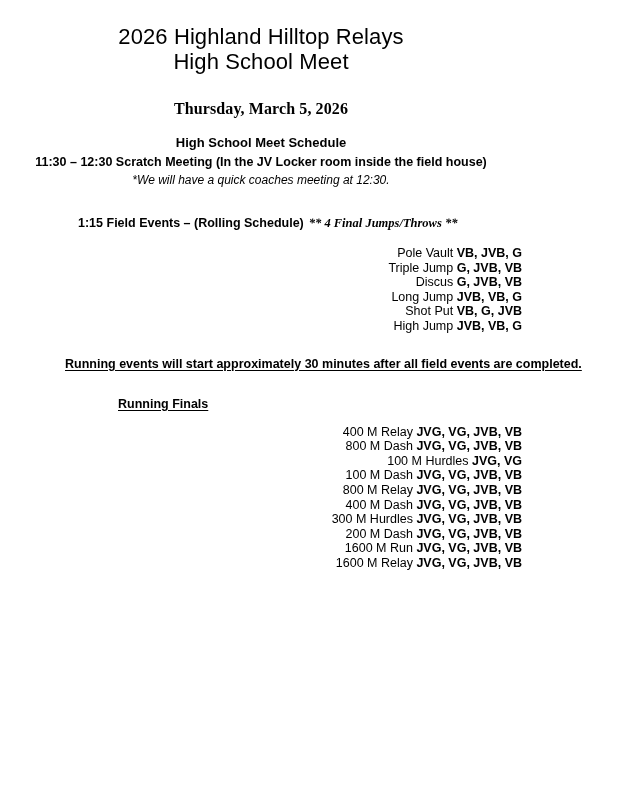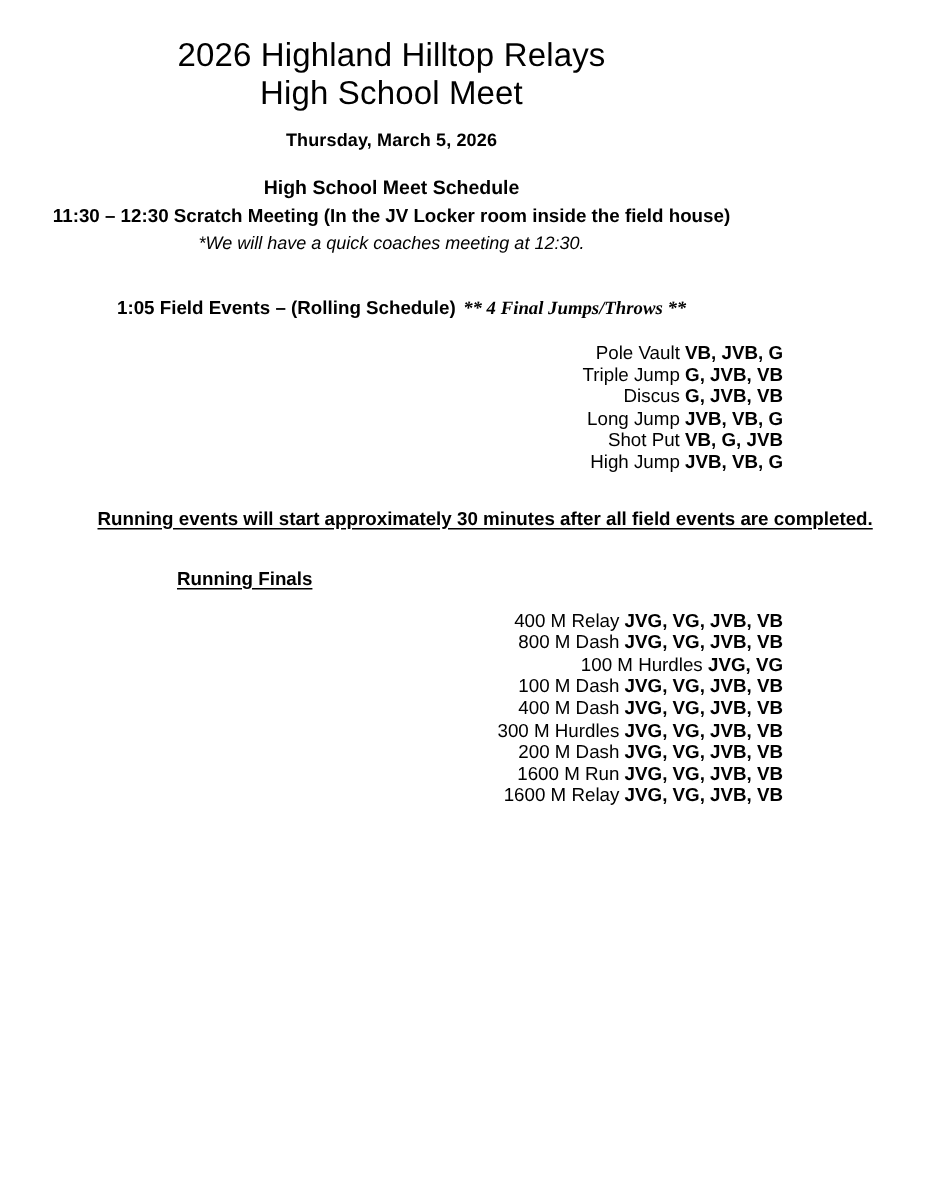--- a/index.html
+++ b/index.html
@@ -27,24 +27,25 @@
     padding-top: 24px;
     text-align: center;
   }
   .title-line {
     font-size: 22px;
     font-weight: 400;
     line-height: 25px;
     letter-spacing: 0.1px;
   }
   .date-line {
-    font-size: 12px;
+    font-size: 16px;
     font-weight: 700;
-    margin-top: 12px;
+    margin-top: 26px;
     letter-spacing: 0.1px;
+    font-family: Liberation Serif, serif;
   }
 
   
   .sched-header {
     text-align: center;
     margin-top: 17px;
   }
   .sched-header .heading {
     font-size: 13px;
     font-weight: 700;
@@ -138,41 +139,42 @@
   </div>
 
   <div class="sched-header">
     <div class="heading">High School Meet Schedule</div>
     <div class="scratch">11:30 – 12:30 Scratch Meeting (In the JV Locker room inside the field house)</div>
     <div class="note">*We will have a quick coaches meeting at 12:30.</div>
   </div>
 
 
   <div class="time-row row-field">
-    <span class="time">1:05</span><span>&nbsp;</span><span class="label">Field Events – (Rolling Schedule)</span><span class="serif-note">** 4 Final Jumps/Throws **</span>
+    <span class="time">1:15</span><span>&nbsp;</span><span class="label">Field Events – (Rolling Schedule)</span><span class="serif-note">** 4 Final Jumps/Throws **</span>
   </div>
 
   <div class="event-list" id="field-events-list">
       <div class="event-item"><span>Pole Vault </span><span class="divs">VB, JVB, G</span></div>
       <div class="event-item"><span>Triple Jump </span><span class="divs">G, JVB, VB</span></div>
       <div class="event-item"><span>Discus </span><span class="divs">G, JVB, VB</span></div>
       <div class="event-item"><span>Long Jump </span><span class="divs">JVB, VB, G</span></div>
       <div class="event-item"><span>Shot Put </span><span class="divs">VB, G, JVB</span></div>
       <div class="event-item"><span>High Jump </span><span class="divs">JVB, VB, G</span></div>
     </div>
 
   <div class="statement stmt-running">Running events will start approximately 30 minutes after all field events are completed.</div>
 
   <div class="statement stmt-finals">Running Finals</div>
 
   <div class="event-list finals-list" id="running-events-list">
       <div class="event-item"><span>400 M Relay </span><span class="divs">JVG, VG, JVB, VB</span></div>
       <div class="event-item"><span>800 M Dash </span><span class="divs">JVG, VG, JVB, VB</span></div>
       <div class="event-item"><span>100 M Hurdles </span><span class="divs">JVG, VG</span></div>
       <div class="event-item"><span>100 M Dash </span><span class="divs">JVG, VG, JVB, VB</span></div>
+      <div class="event-item"><span>800 M Relay </span><span class="divs">JVG, VG, JVB, VB</span></div>
       <div class="event-item"><span>400 M Dash </span><span class="divs">JVG, VG, JVB, VB</span></div>
       <div class="event-item"><span>300 M Hurdles </span><span class="divs">JVG, VG, JVB, VB</span></div>
       <div class="event-item"><span>200 M Dash </span><span class="divs">JVG, VG, JVB, VB</span></div>
       <div class="event-item"><span>1600 M Run </span><span class="divs">JVG, VG, JVB, VB</span></div>
       <div class="event-item"><span>1600 M Relay </span><span class="divs">JVG, VG, JVB, VB</span></div>
     </div>
 
 </div>
 
 </body></html>

